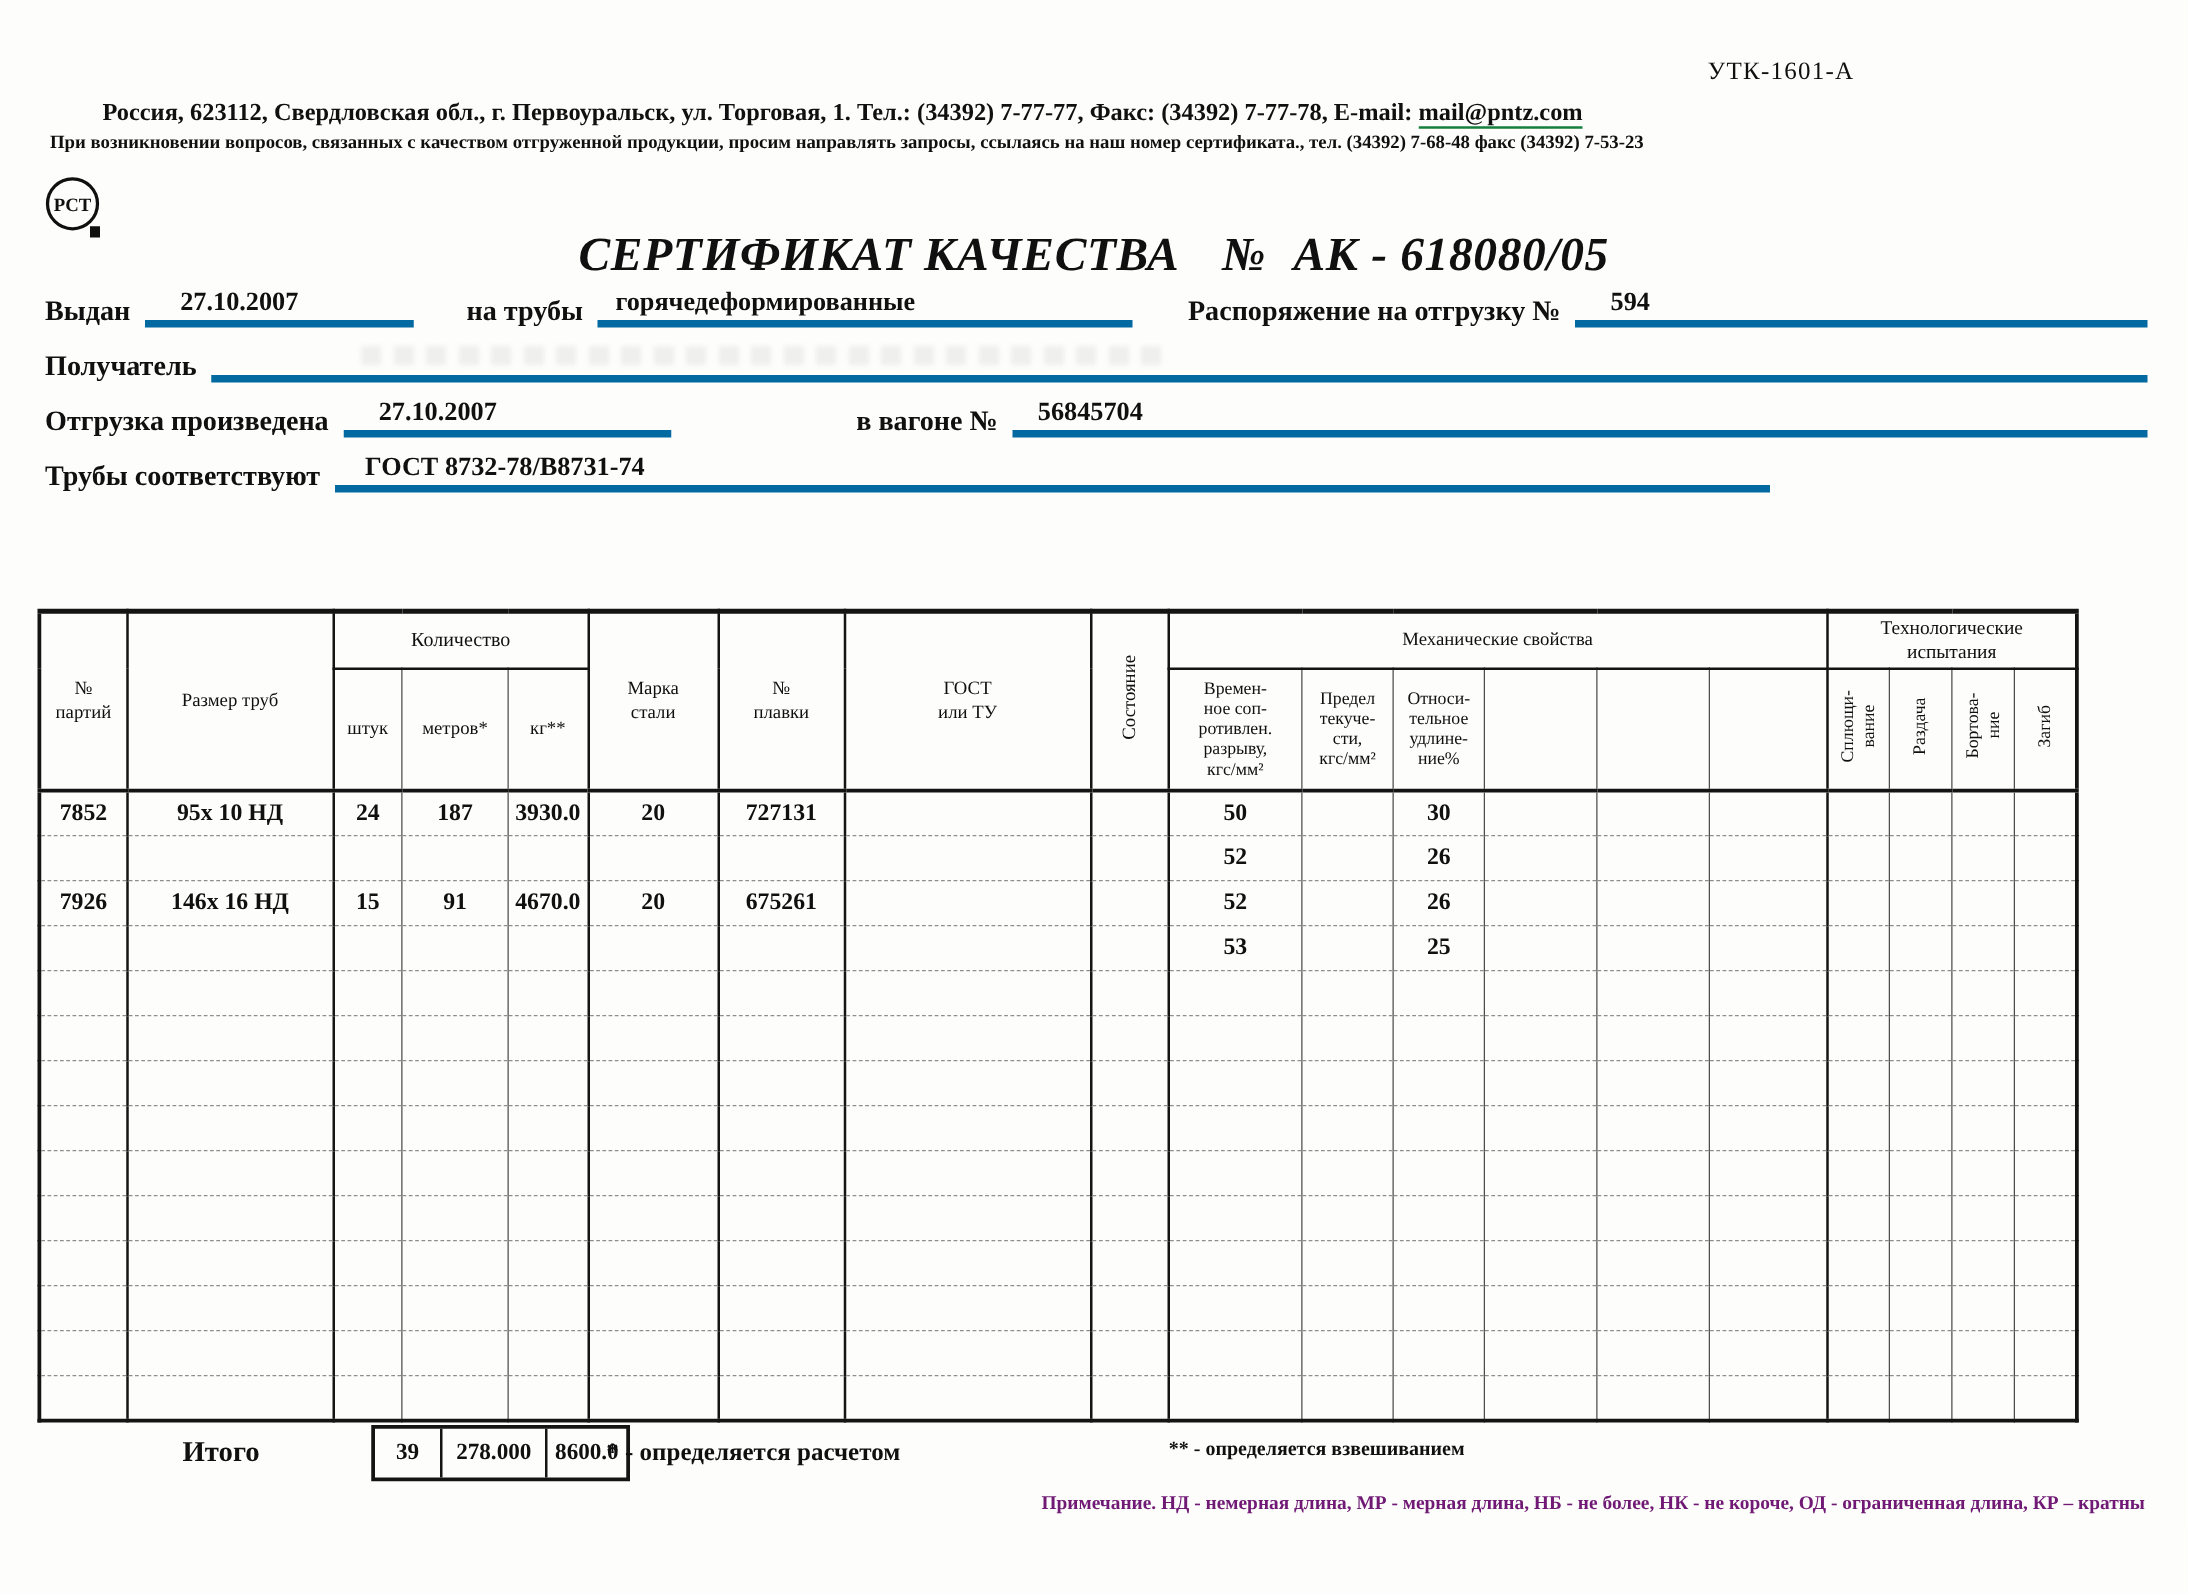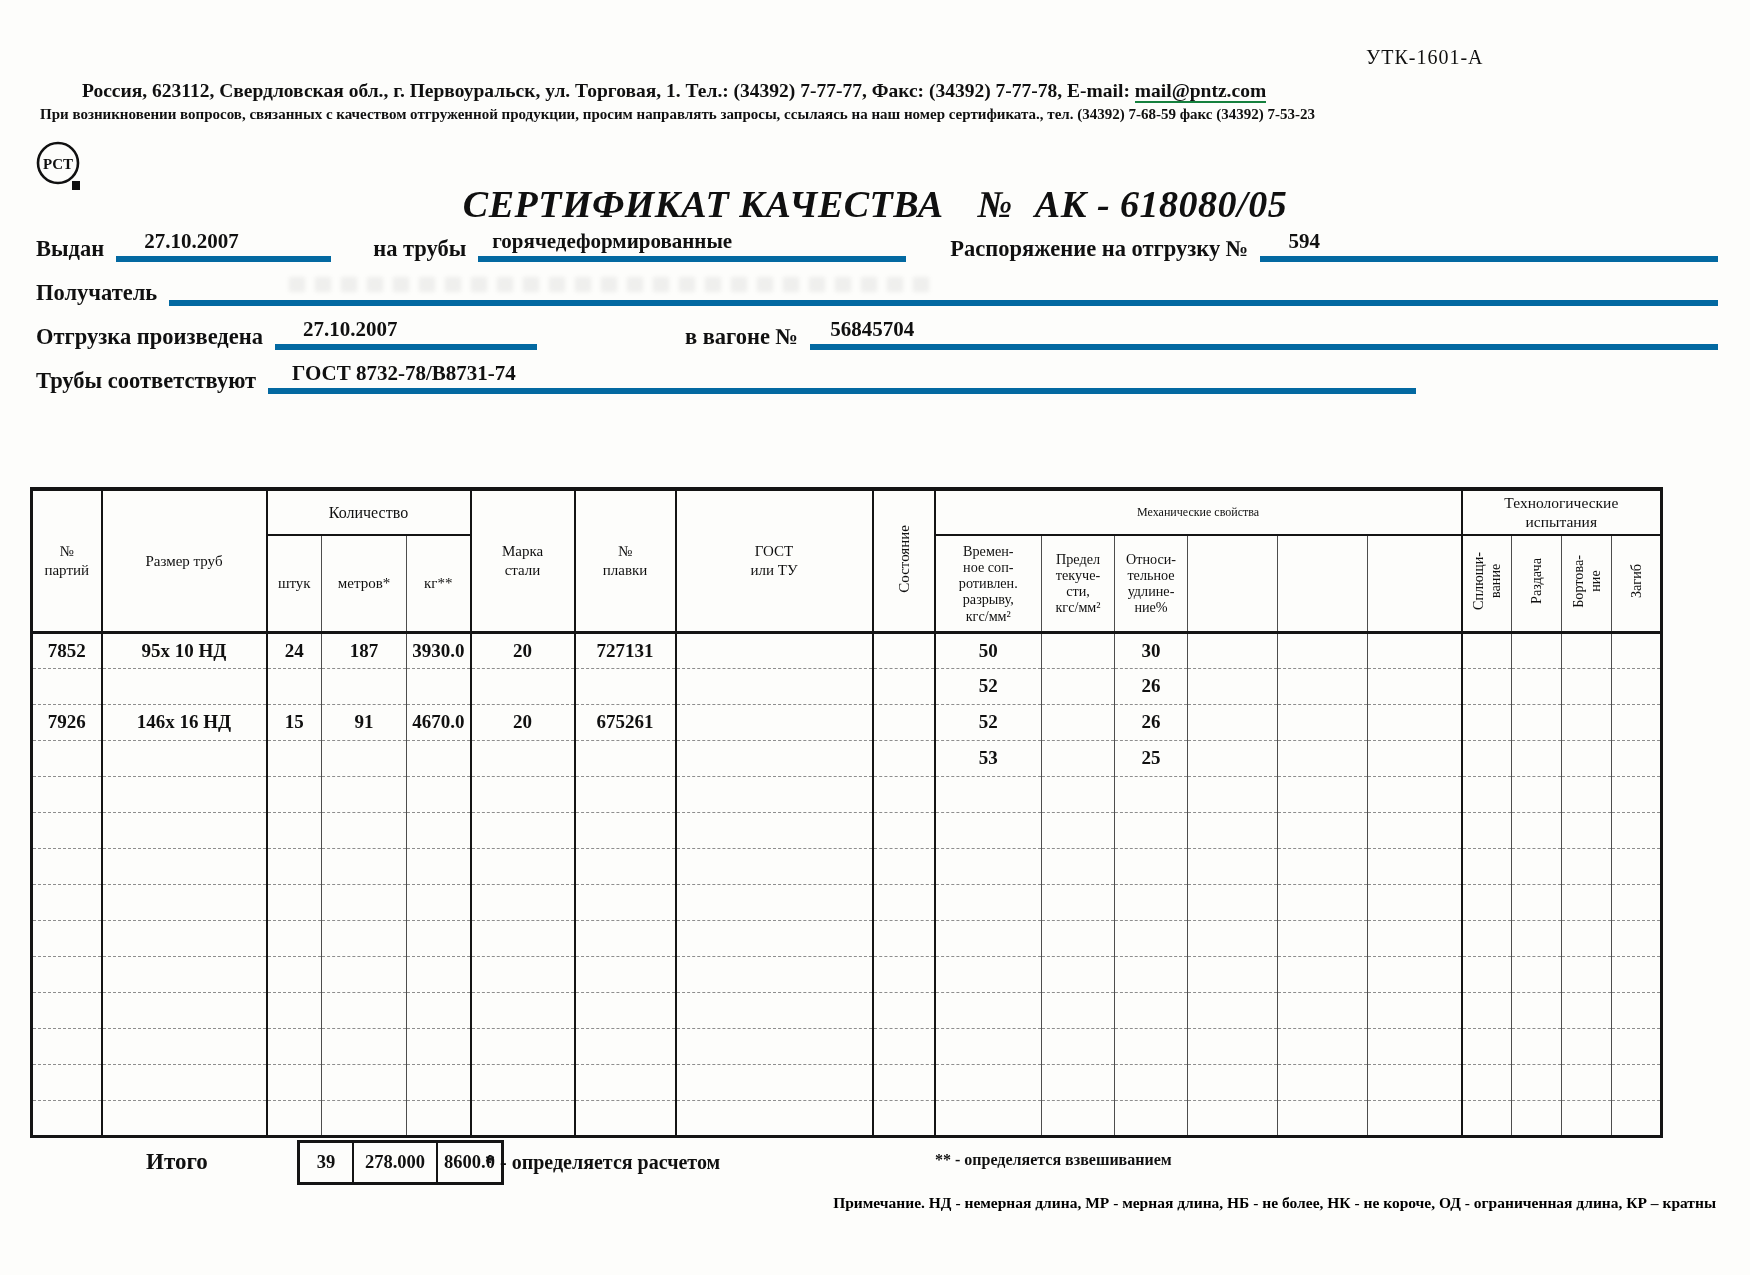--- a/index.html
+++ b/index.html
@@ -89,35 +89,35 @@
   .totals { position: absolute; top: 1140px; left: 30px; width: 1630px; height: 48px; }
   .totals-label { position: absolute; left: 116px; top: 9px; font-size: 23px; font-weight: bold; }
   .totals-box { position: absolute; left: 235px; top: 0; height: 45px; display: flex; border: 3px solid #141414; background: #fdfdfb; margin-left: 32px; }
   .tb-cell { display: flex; align-items: center; justify-content: center; font-weight: bold; font-size: 18.5px; border-right: 2px solid #141414; }
   .tb-cell:last-child { border-right: none; }
   .fn-calc  { position: absolute; left: 455px; top: 11px; font-weight: bold; font-size: 20px; }
   .fn-weigh { position: absolute; left: 905px; top: 11px; font-weight: bold; font-size: 16px; }
 
   .note-line {
     position: absolute; top: 1194px; left: 700px; width: 1016px;
-    text-align: right; font-size: 15.5px; font-weight: bold; color: #000000;
+    text-align: right; font-size: 15.5px; font-weight: bold; color: #701a75;
     white-space: nowrap;
   }
 </style>
 </head>
 <body>
 
 <div class="page">
 
   <div class="utk-code">УТК-1601-А</div>
 
   <div class="masthead">
     <div class="address-block">
       <div class="addr-line1"><span>Россия, 623112, Свердловская обл., г. Первоуральск, ул. Торговая, 1. Тел.: (34392) 7-77-77, Факс: (34392) 7-77-78,  E-mail: </span><span class="email">mail@pntz.com</span></div>
-      <div class="addr-line2">При возникновении вопросов, связанных с качеством отгруженной продукции, просим направлять запросы, ссылаясь на наш номер сертификата., тел. (34392) 7-68-59 факс (34392) 7-53-23</div>
+      <div class="addr-line2">При возникновении вопросов, связанных с качеством отгруженной продукции, просим направлять запросы, ссылаясь на наш номер сертификата., тел. (34392) 7-68-48 факс (34392) 7-53-23</div>
     </div>
   </div>
 
   <div class="rst-mark">
     <svg width="52" height="56" viewBox="0 0 52 56">
       <circle cx="25" cy="25" r="20" fill="none" stroke="#101010" stroke-width="2.6"></circle>
       <text x="25" y="31" text-anchor="middle" font-size="15" font-weight="bold" font-family="Liberation Serif, serif" fill="#101010">РСТ</text>
       <rect x="39" y="43" width="8" height="9" fill="#101010"></rect>
     </svg>
   </div>
@@ -189,21 +189,21 @@
 партий</th>
         <th rowspan="2" class="br2 hb">Размер труб</th>
         <th colspan="3" class="br2 grp" style="font-size:16px">Количество</th>
         <th rowspan="2" class="br2 hb">Марка
 стали</th>
         <th rowspan="2" class="br2 hb">№
 плавки</th>
         <th rowspan="2" class="br2 hb">ГОСТ
 или ТУ</th>
         <th rowspan="2" class="br2 hb"><span class="vtext">Состояние</span></th>
-        <th colspan="6" class="br2 grp" style="font-size:12px">Механические свойства</th>
+        <th colspan="6" class="br2 grp" style="font-size:15px">Механические свойства</th>
         <th colspan="4" class="grp" style="font-size:15.5px">Технологические
 испытания</th>
       </tr>
       <tr class="sub-row">
         <th class="br1 hb">штук</th>
         <th class="br1 hb">метров*</th>
         <th class="br2 hb">кг**</th>
         <th class="br1 hb small">Времен-
 ное соп-
 ротивлен.

